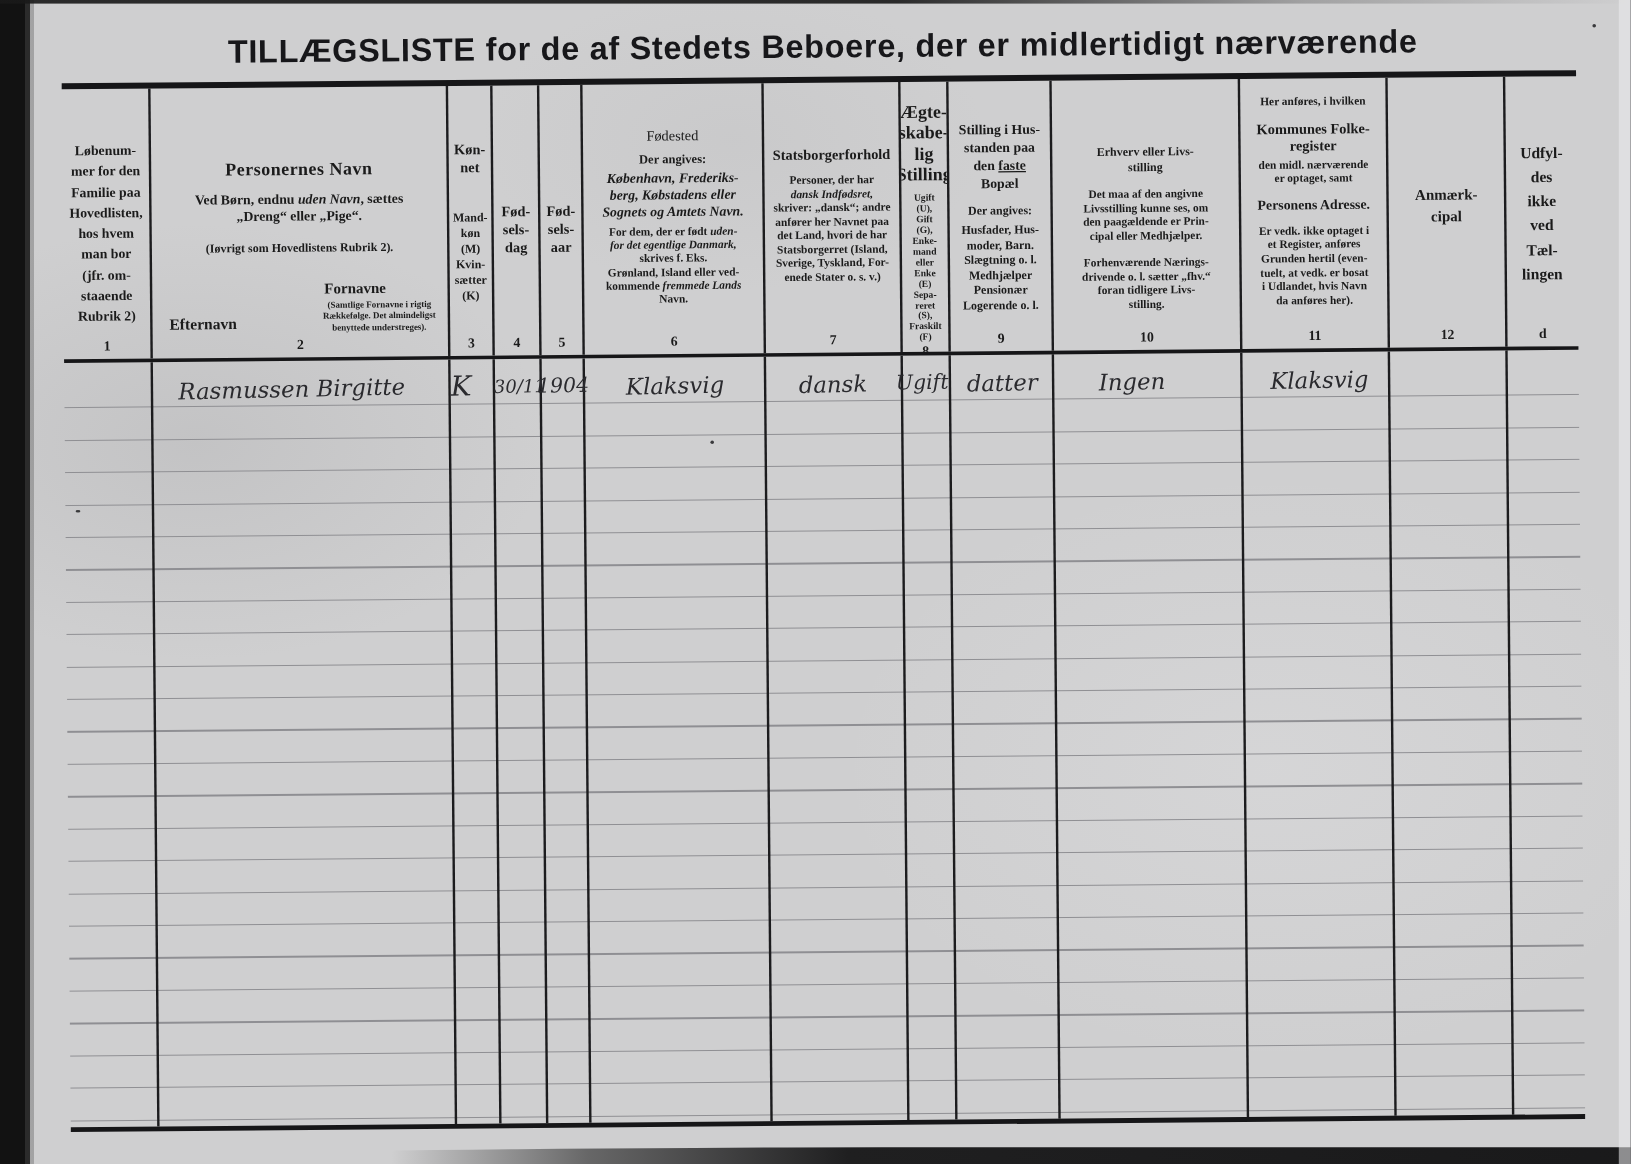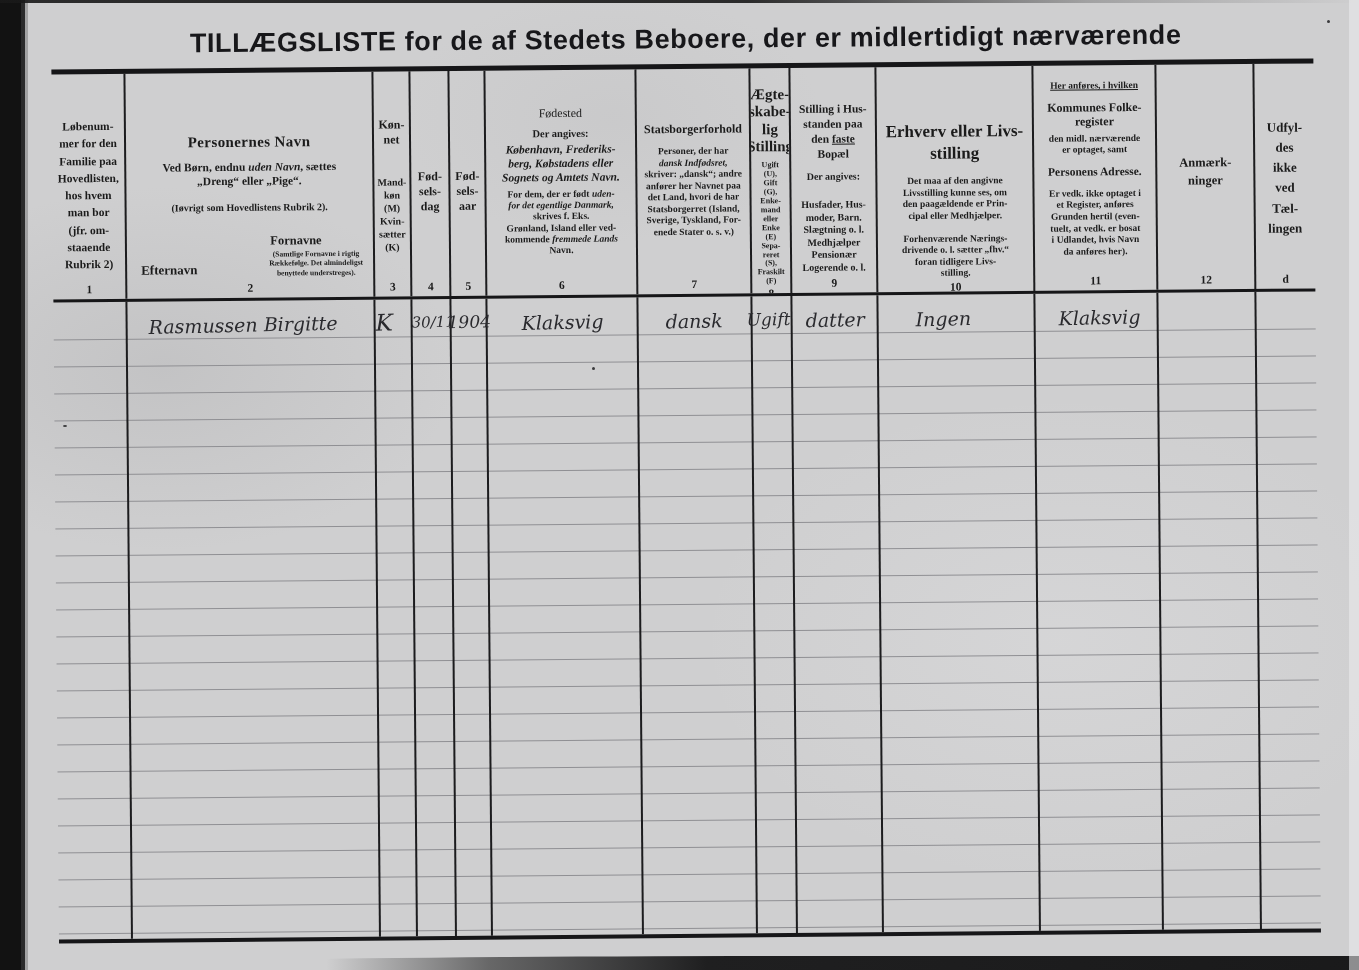--- a/index.html
+++ b/index.html
@@ -41,24 +41,24 @@
   .c6t{margin-top:36px;font-size:12px;font-weight:normal;}
   .c6s1{margin-top:6px;font-size:10.5px;font-weight:bold;}
   .c6s2{margin-top:3px;font-size:11.5px;font-weight:bold;font-style:italic;line-height:1.2;}
   .c6s3{margin-top:4px;font-size:9.5px;font-weight:bold;line-height:1.2;}
   .c7t{margin-top:53px;font-size:12px;font-weight:bold;}
   .c7s{margin-top:9px;font-size:9.5px;font-weight:bold;line-height:1.22;}
   .c8t{margin-top:18px;font-size:15px;font-weight:bold;line-height:1.15;}
   .c8s{margin-top:6px;font-size:8px;font-weight:bold;line-height:1.12;}
   .c9t{margin-top:34px;font-size:11.5px;font-weight:bold;line-height:1.3;}
   .c9s1{margin-top:9px;font-size:10px;font-weight:bold;}
-  .c9s2{margin-top:16px;font-size:10px;font-weight:bold;line-height:1.25;}
-  .c10t{margin-top:54px;font-size:17px;font-weight:bold;line-height:1.3;}
+  .c9s2{margin-top:4px;font-size:10px;font-weight:bold;line-height:1.25;}
+  .c10t{margin-top:54px;font-size:10px;font-weight:bold;line-height:1.3;}
   .c10s{margin-top:11px;font-size:9.5px;font-weight:bold;line-height:1.22;}
-  .c11top{margin-top:15px;font-size:9.5px;font-weight:bold;text-decoration:underline;}
+  .c11top{margin-top:15px;font-size:9.5px;font-weight:bold;}
   .c11t1{margin-top:8px;font-size:12px;font-weight:bold;line-height:1.2;}
   .c11s1{margin-top:4px;font-size:9.5px;font-weight:bold;line-height:1.2;}
   .c11t2{margin-top:9px;font-size:11.5px;font-weight:bold;}
   .c11s2{margin-top:9px;font-size:9.5px;font-weight:bold;line-height:1.22;}
   .c12t{margin-top:90px;font-size:12.5px;font-weight:bold;line-height:1.4;}
   .cdt{margin-top:54px;font-size:13px;font-weight:bold;line-height:1.55;}
   
   .data-area{position:relative;height:637px;border-bottom:4px solid #161618;
              background-image:repeating-linear-gradient(to bottom,
                transparent 0px, transparent 26px, #8f8f93 26px, #8f8f93 27px);
@@ -257,21 +257,21 @@
 tuelt, at vedk. er bosat
 i Udlandet, hvis Navn
 da anføres her).</div>
           </div>
           <div class="hnum">11</div>
         </div>
 
         <div class="hcell" style="width:98px">
           <div class="hbody">
               <div class="pre c12t">Anmærk-
-ninger</div>
+cipal</div>
             </div>
           <div class="hnum">12</div>
         </div>
 
         <div class="hcell" style="width:61px">
           <div class="hbody">
               <div class="pre cdt">Udfyl-
 des
 ikke
 ved

